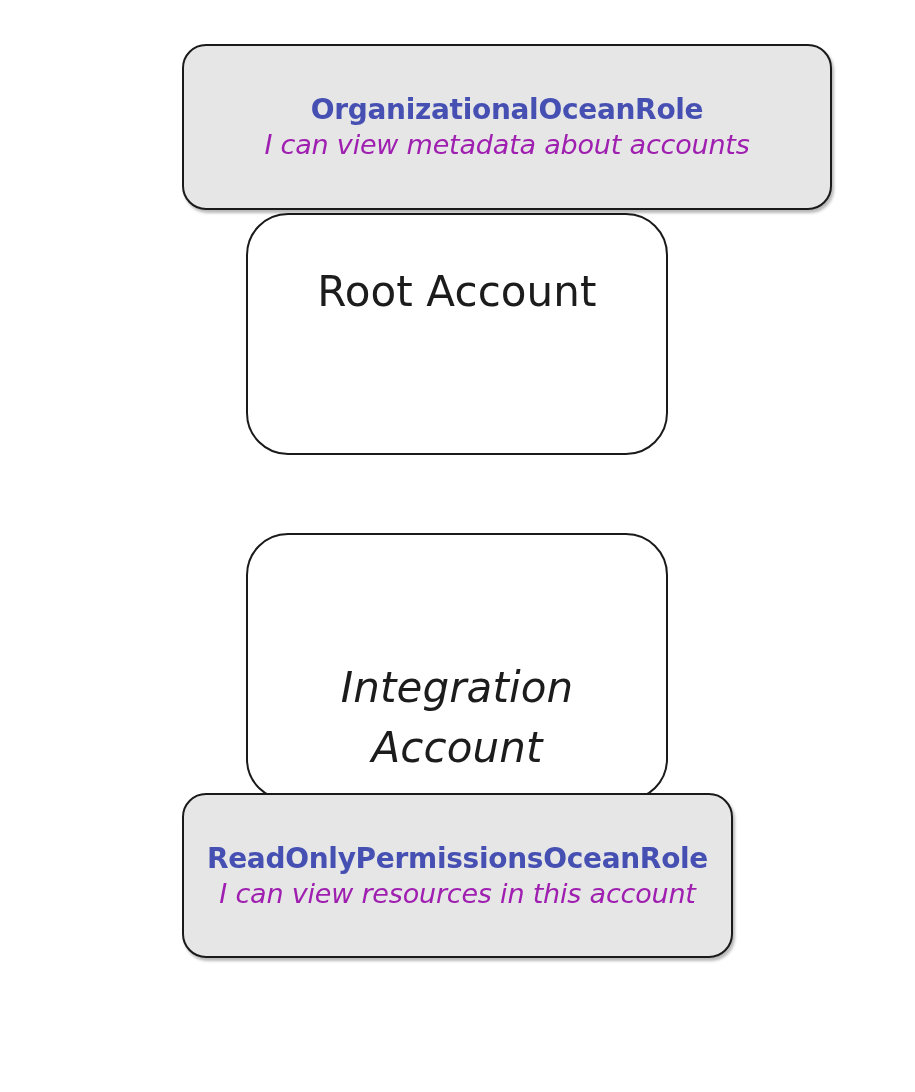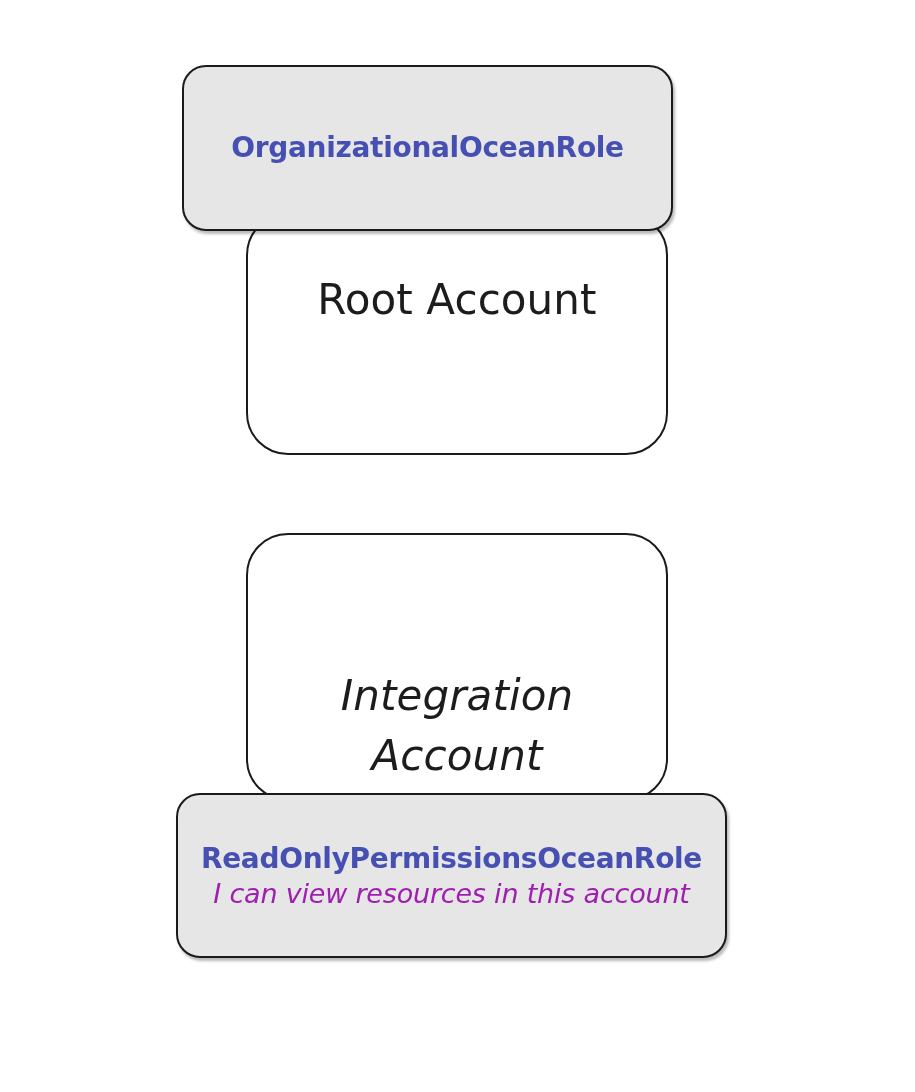--- a/index.html
+++ b/index.html
@@ -48,21 +48,20 @@
     position: absolute;
     left: 0;
     width: 100%;
     text-align: center;
     color: #1c1c1c;
     font-size: 42px;
     font-weight: 400;
     line-height: 1.42;
     letter-spacing: 0.1px;
     white-space: pre-line;
-    margin-top: 8px;
   }
   #account-root-label {
     top: 47px;
   }
   #account-integration-label {
     top: 123px;
   }
 
   
   .role-box {
@@ -72,26 +71,26 @@
     border: 2.5px solid #1a1a1a;
     border-radius: 24px;
     box-shadow: 2px 3px 3px rgba(0, 0, 0, 0.28);
     display: flex;
     flex-direction: column;
     align-items: center;
     justify-content: center;
   }
   #role-organizational {
     left: 182px;
-    top: 65px;
-    width: 491px;
+    top: 44px;
+    width: 650px;
     height: 166px;
   }
   #role-readonly {
-    left: 176px;
+    left: 182px;
     top: 793px;
     width: 551px;
     height: 165px;
   }
 
   .role-name {
     color: #4650b3;
     font-size: 28px;
     font-weight: 700;
     line-height: 1.18;
@@ -120,20 +119,21 @@
     <div class="account-label" id="account-root-label">Root Account</div>
   </div>
 
   <div class="account-box" id="account-integration">
     <div class="account-label" id="account-integration-label">Integration
 Account</div>
   </div>
 
   <div class="role-box" id="role-organizational">
     <div class="role-name">OrganizationalOceanRole</div>
+    <div class="role-desc">I can view metadata about accounts</div>
   </div>
 
   <div class="role-box" id="role-readonly">
     <div class="role-name">ReadOnlyPermissionsOceanRole</div>
     <div class="role-desc">I can view resources in this account</div>
   </div>
 
 </div>
 
 </body></html>

